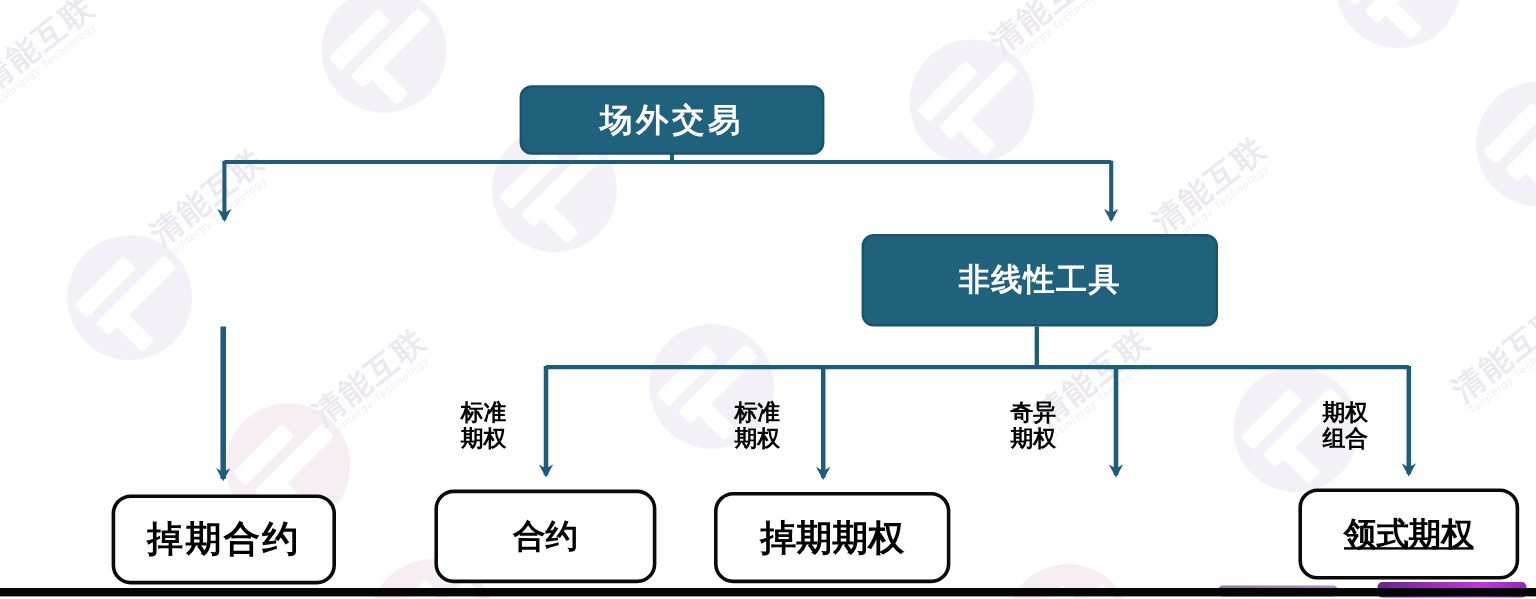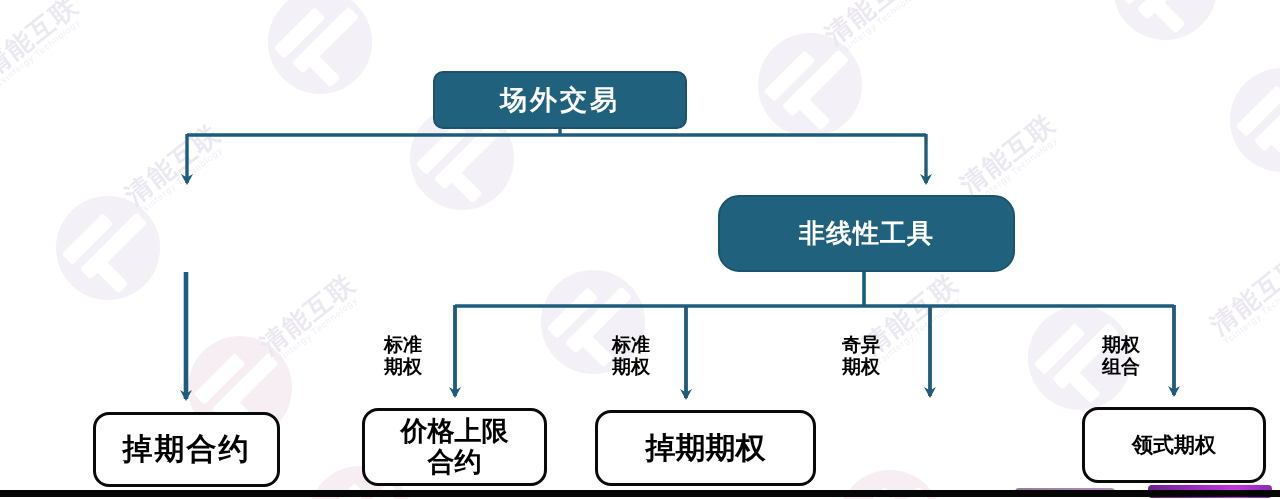--- a/index.html
+++ b/index.html
@@ -22,26 +22,26 @@
   svg.connectors{position:absolute;left:0;top:0;z-index:1;}
 
   
   .node{position:absolute;z-index:2;display:flex;flex-direction:column;align-items:center;justify-content:center;
         text-align:center;font-weight:bold;box-sizing:border-box;}
   .node.filled{background:#20617E;border:2px solid #1b536d;border-radius:10px;color:#ffffff;}
   .node.leaf{background:#ffffff;border:3px solid #0a0a0a;border-radius:16px;color:#000000;}
   .node span:empty{display:none;}
   #node-root{left:433px;top:32px;width:254px;height:58px;font-size:27px;letter-spacing:3px;margin-top:39px;}
   #node-linear{left:33px;top:195px;width:305px;height:77px;font-size:26px;line-height:34px;letter-spacing:1px;}
-  #node-nonlinear{left:718px;top:195px;width:297px;height:77px;font-size:26px;line-height:34px;letter-spacing:1px;border-radius:21px;}
+  #node-nonlinear{left:718px;top:195px;width:297px;height:77px;font-size:26px;line-height:34px;letter-spacing:1px;}
   #leaf-0{left:93px;top:412px;width:187px;height:75px;font-size:30px;letter-spacing:2px;}
   #leaf-1{left:362px;top:408px;width:185px;height:78px;font-size:27px;line-height:31px;}
-  #leaf-2{left:595px;top:410px;width:221px;height:76px;font-size:30px;}
+  #leaf-2{left:595px;top:410px;width:197px;height:76px;font-size:30px;}
   #leaf-3{left:838px;top:408px;width:186px;height:76px;font-size:30px;}
-  #leaf-4{left:1082px;top:407px;width:184px;height:76px;font-size:21px;}
+  #leaf-4{left:1082px;top:407px;width:184px;height:76px;font-size:27px;text-decoration:underline;}
 
   
   .edge-label{position:absolute;z-index:2;width:76px;top:334px;text-align:center;color:#000;
               font-weight:bold;font-size:19px;line-height:22px;}
   #elabel-0{left:365px;}
   #elabel-1{left:593px;}
   #elabel-2{left:823px;}
   #elabel-3{left:1083px;}
 
   
@@ -168,21 +168,20 @@
 
   <div class="node filled" id="node-nonlinear">
     <span>非线性工具</span>
   </div>
 
   <div class="node leaf" id="leaf-0">
     <span>掉期合约</span>
 
   </div>
   <div class="node leaf" id="leaf-1">
-    <span>价格上限</span>
     <span>合约</span>
   </div>
   <div class="node leaf" id="leaf-2">
     <span>掉期期权</span>
 
   </div>
   <div class="node leaf" id="leaf-4">
     <span>领式期权</span>
 
   </div>

